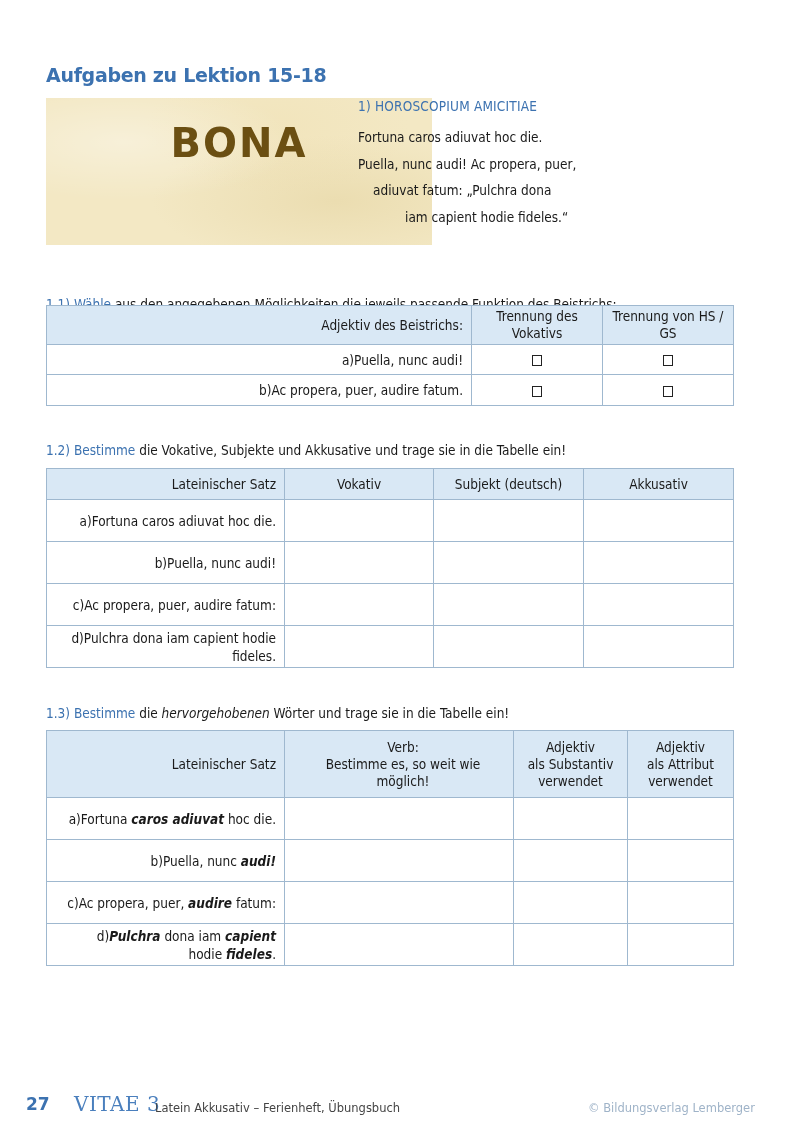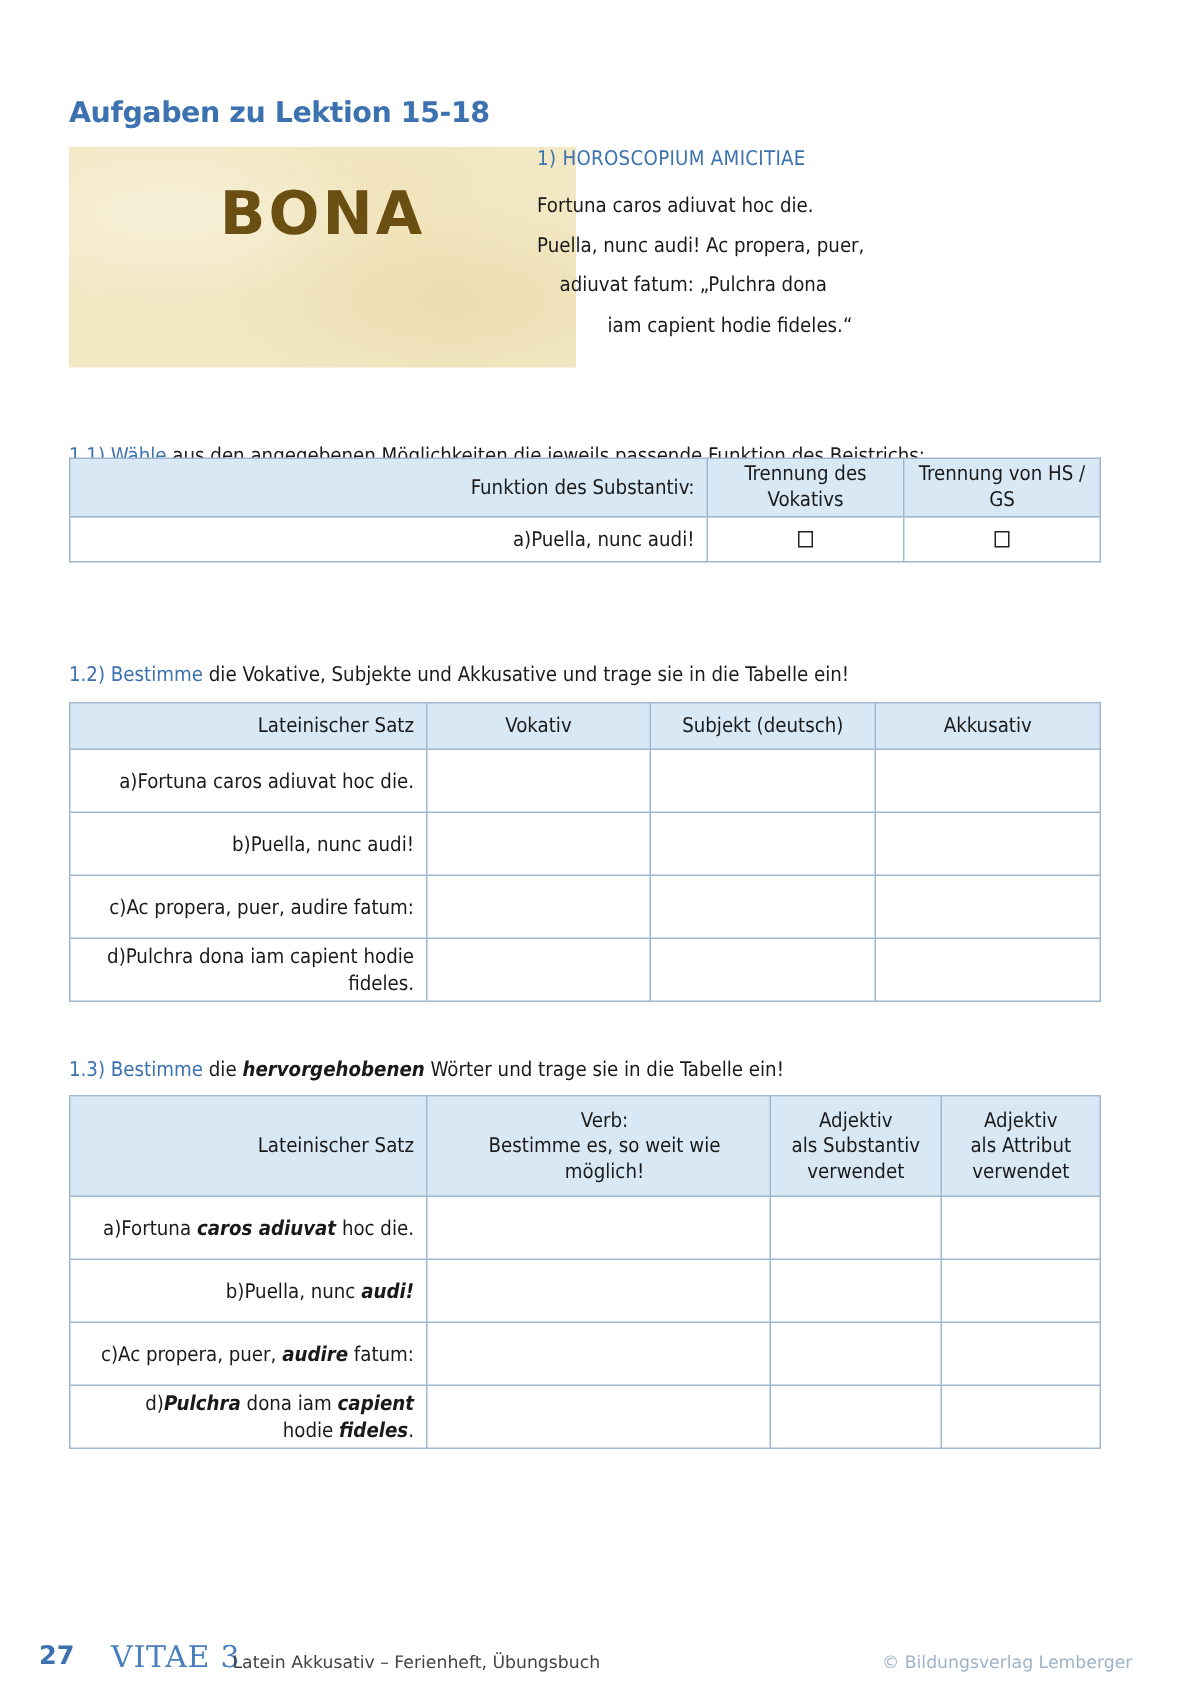--- a/index.html
+++ b/index.html
@@ -7,31 +7,31 @@
          font-family: "DejaVu Sans Condensed", "DejaVu Sans", sans-serif; color: #1a1a1a; }
   .abs { position: absolute; }
   .page-title { left: 46px; top: 64px; font-size: 19px; font-weight: bold; color: #3c72b0;
                 font-family: "DejaVu Sans", sans-serif; letter-spacing: -0.3px; }
   .banner { left: 46px; top: 98px; width: 338px; height: 147px;
             background:
               radial-gradient(ellipse at 20% 30%, rgba(255,255,255,0.35) 0, rgba(255,255,255,0) 40%),
               radial-gradient(ellipse at 75% 70%, rgba(220,200,140,0.35) 0, rgba(220,200,140,0) 45%),
               radial-gradient(ellipse at 60% 20%, rgba(240,225,180,0.5) 0, rgba(240,225,180,0) 40%),
               #f3e8c4;
-            text-align: center; }
+            text-align: center; padding-left: 48px; }
   .banner .l1 { position: absolute; left: 0; right: 0; top: 22px; font-size: 40px; font-weight: bold;
                 color: #6b4f12; letter-spacing: 2px; font-family: "DejaVu Sans", sans-serif; }
   .banner .l2 { position: absolute; left: 0; right: 0; top: 90px; font-size: 40px; font-weight: bold;
                 color: #6b4f12; letter-spacing: 2px; font-family: "DejaVu Sans", sans-serif; }
   .poem-title { left: 358px; top: 98px; font-size: 13.5px; color: #3c72b0; letter-spacing: 0.2px; }
   .poem-line { font-size: 13.5px; color: #1a1a1a; }
   .task-line { left: 46px; font-size: 13.5px; color: #1a1a1a; }
   .task-line .num { color: #3c72b0; }
   .task-line .verb { color: #3c72b0; }
-  .task-line em { font-weight: bold; font-style: italic; margin-top: 41px; }
+  .task-line em { font-weight: normal; font-style: italic; margin-top: 41px; }
 
   table.ws { position: absolute; border-collapse: collapse; table-layout: fixed; font-size: 13.5px; }
   table.ws td, table.ws th { border: 1px solid #9fb8cf; padding: 0 8px; font-weight: normal; }
   table.ws th { background: #d9e8f5; }
   table.ws td.left, table.ws th.left { text-align: right; }
   table.ws .center { text-align: center; }
   table.ws .right { text-align: right; }
   .lbl { display: inline-block; width: 19px; }
   .hang { display: block; padding-left: 19px; text-indent: -19px; line-height: 18px; }
   .hl { font-weight: bold; font-style: italic; }
@@ -63,26 +63,31 @@
 </div>
 
 <table class="ws" style="left:46px; top:305px; width:687px;">
   <colgroup>
       <col style="width:425px">
       <col style="width:131px">
       <col style="width:131px">
     </colgroup>
   <tbody>
       <tr style="height:39px;">
-    <th class="right">Funktion des Substantiv:</th>
+    <th class="right">Adjektiv des Beistrichs:</th>
     <th class="center" style="line-height:17px;">Trennung des Vokativs</th>
     <th class="center" style="line-height:17px;">Trennung von HS / GS</th>
   </tr>
   <tr style="height:30px;">
     <td class="left"><span class="lbl">a)</span><span>Puella, nunc audi!</span></td>
+    <td class="center"><span class="checkbox"></span></td>
+    <td class="center"><span class="checkbox"></span></td>
+  </tr>
+  <tr style="height:31px;">
+    <td class="left"><span class="lbl">b)</span><span>Ac propera, puer, audire fatum.</span></td>
     <td class="center"><span class="checkbox"></span></td>
     <td class="center"><span class="checkbox"></span></td>
   </tr>
 </tbody>
   </table>
 
 <div class="abs task-line" style="top:442px;">
   <span class="num">1.2)</span>
   <span class="verb">Bestimme</span><span> die Vokative, Subjekte und Akkusative und trage sie in die Tabelle ein!</span>
 </div>

